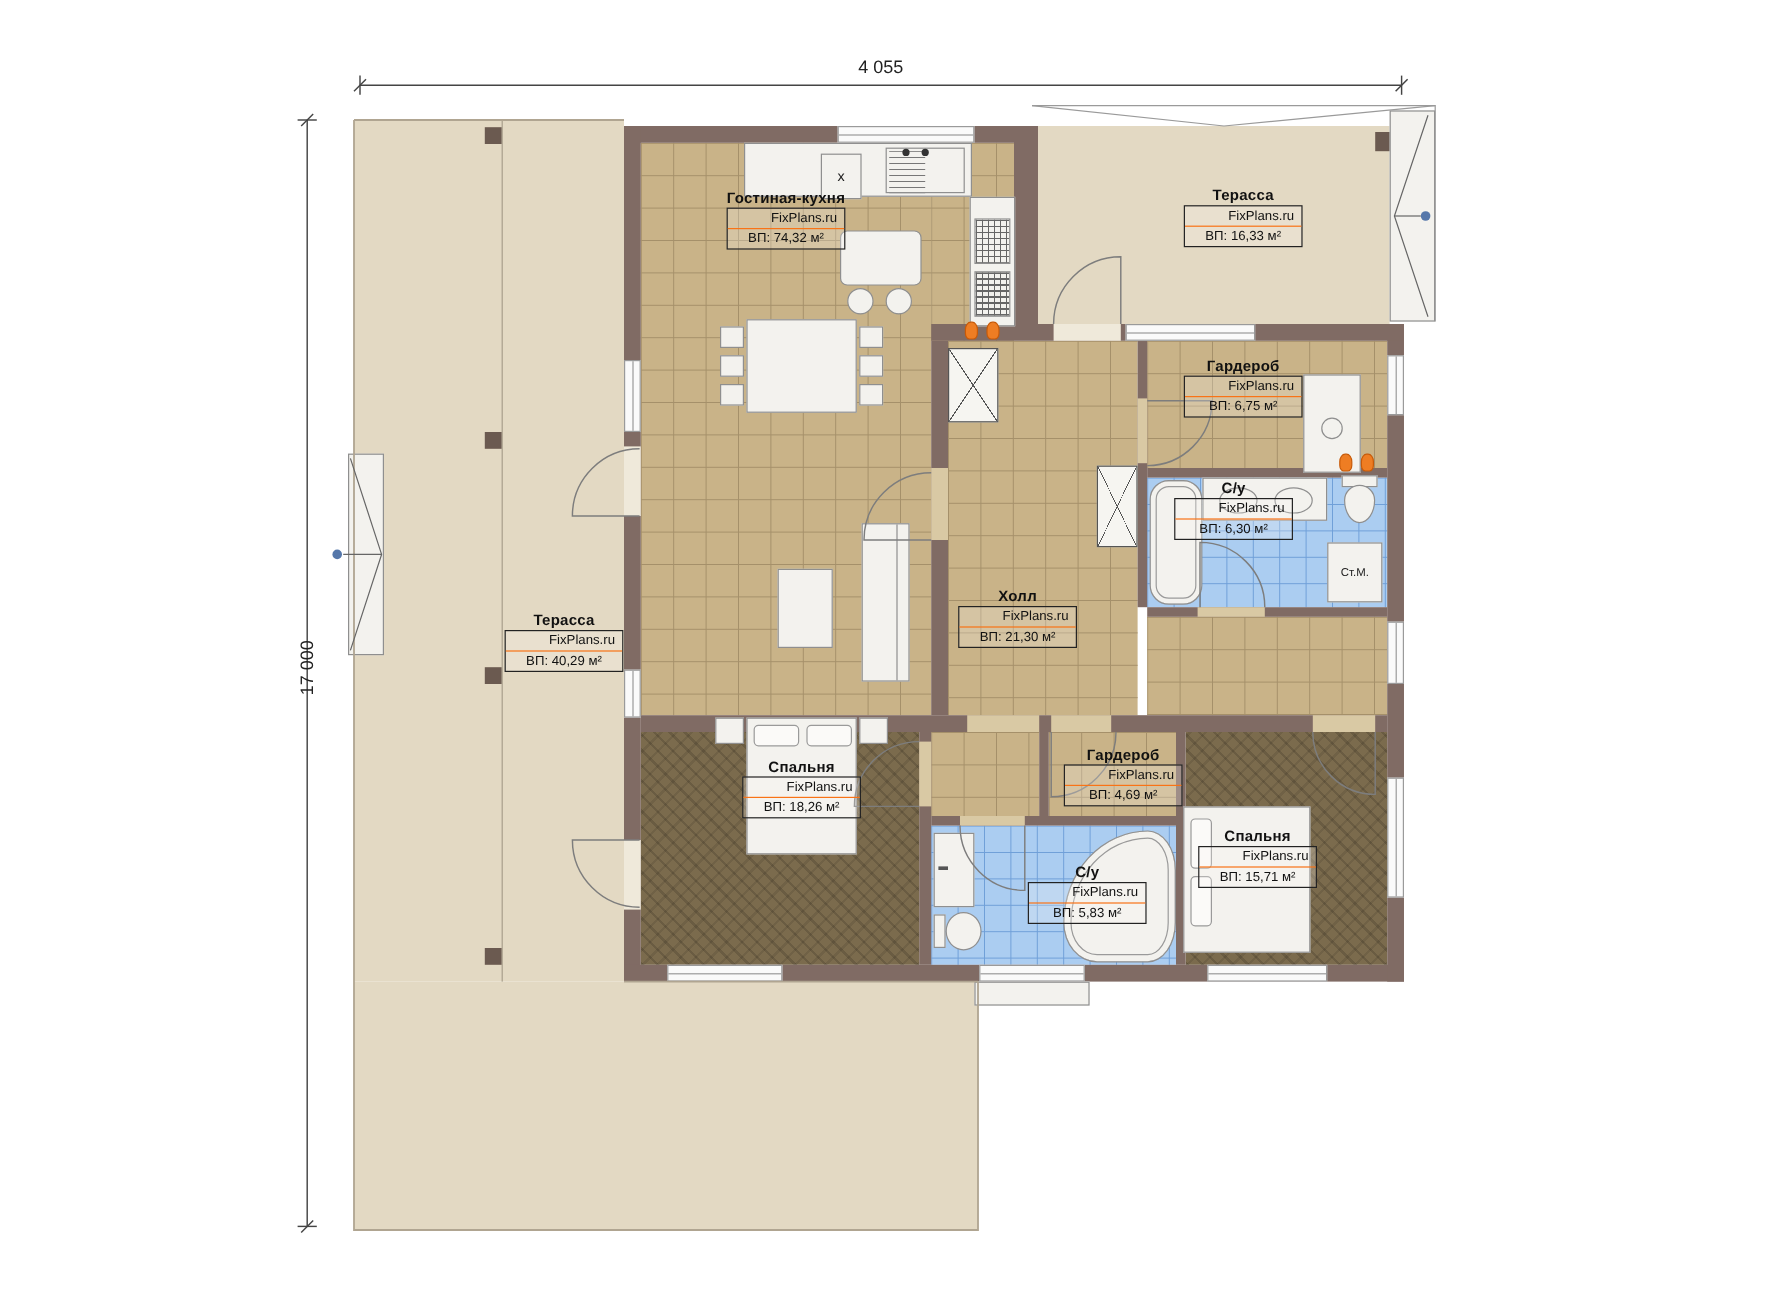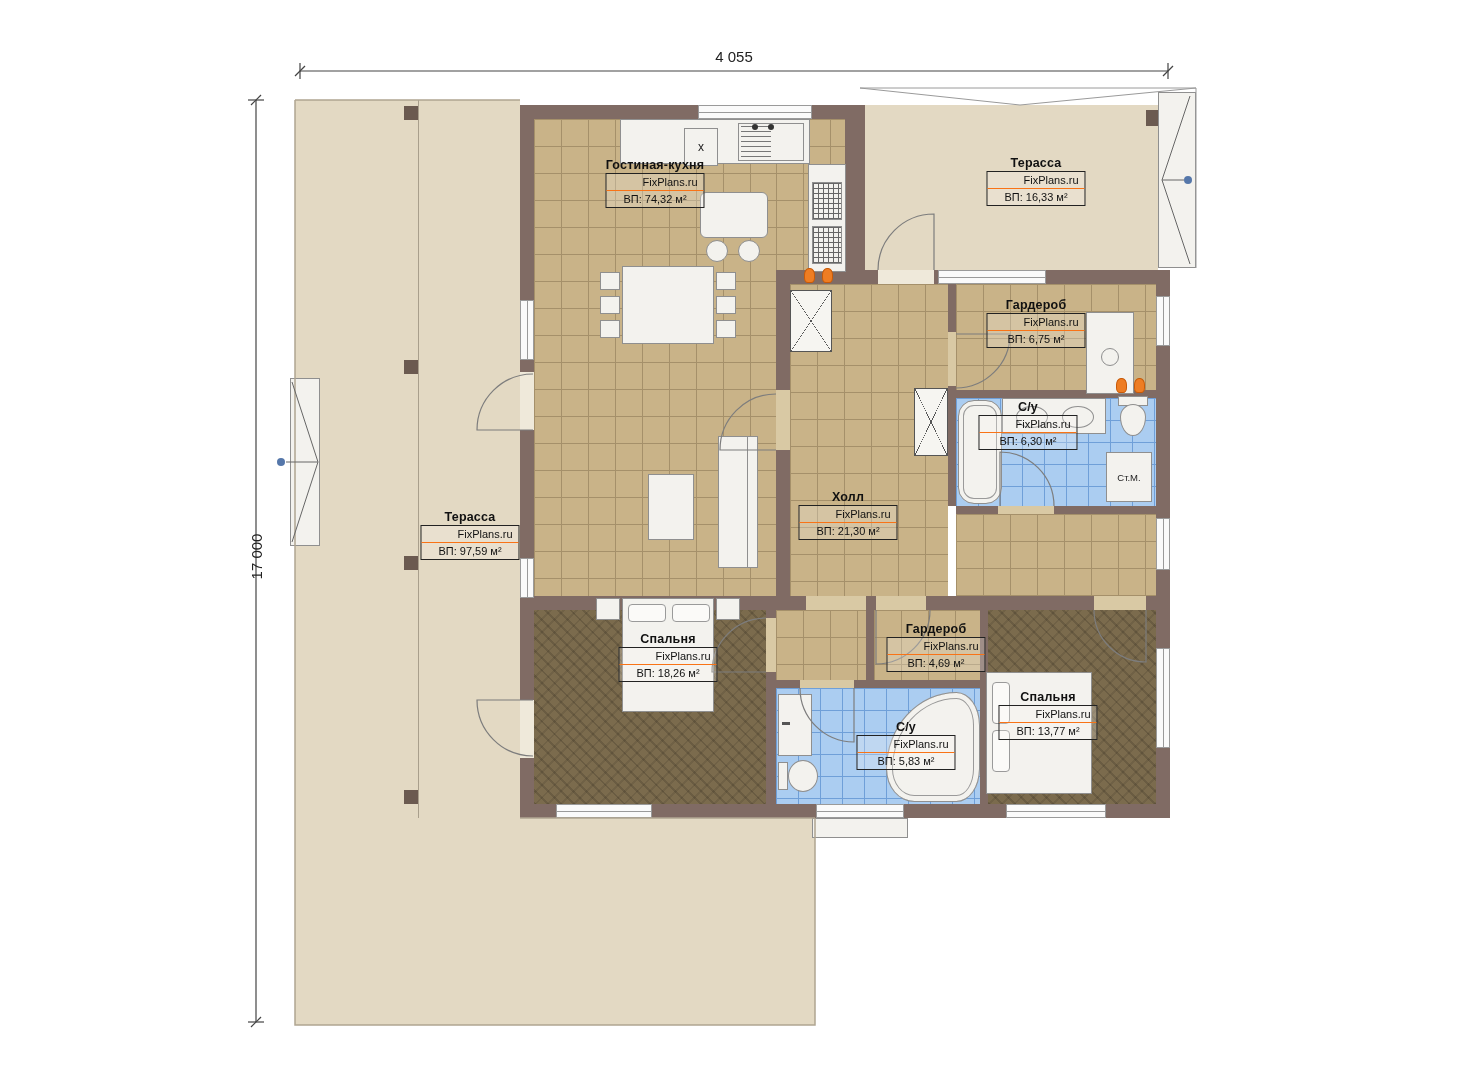--- a/index.html
+++ b/index.html
@@ -244,21 +244,21 @@
     <div class="rname">Терасса</div>
     <div class="rbox">
         <div>FixPlans.ru</div>
       <div>ВП: 16,33 м²</div>
       </div>
   </div>
   <div class="rlabel" style="left:470px;top:466px;margin-top:44px;">
     <div class="rname">Терасса</div>
     <div class="rbox">
         <div>FixPlans.ru</div>
-      <div>ВП: 97,59 м²</div>
+      <div>ВП: 40,29 м²</div>
       </div>
   </div>
   <div class="rlabel" style="left:848px;top:490px;">
     <div class="rname">Холл</div>
     <div class="rbox">
         <div>FixPlans.ru</div>
       <div>ВП: 21,30 м²</div>
       </div>
   </div>
   <div class="rlabel" style="left:1036px;top:298px;">
@@ -293,17 +293,17 @@
     <div class="rname">С/у</div>
     <div class="rbox">
         <div>FixPlans.ru</div>
       <div>ВП: 5,83 м²</div>
       </div>
   </div>
   <div class="rlabel" style="left:1048px;top:690px;">
     <div class="rname">Спальня</div>
     <div class="rbox">
         <div>FixPlans.ru</div>
-      <div>ВП: 13,77 м²</div>
+      <div>ВП: 15,71 м²</div>
       </div>
   </div>
 
 </div>
 
 </body></html>

